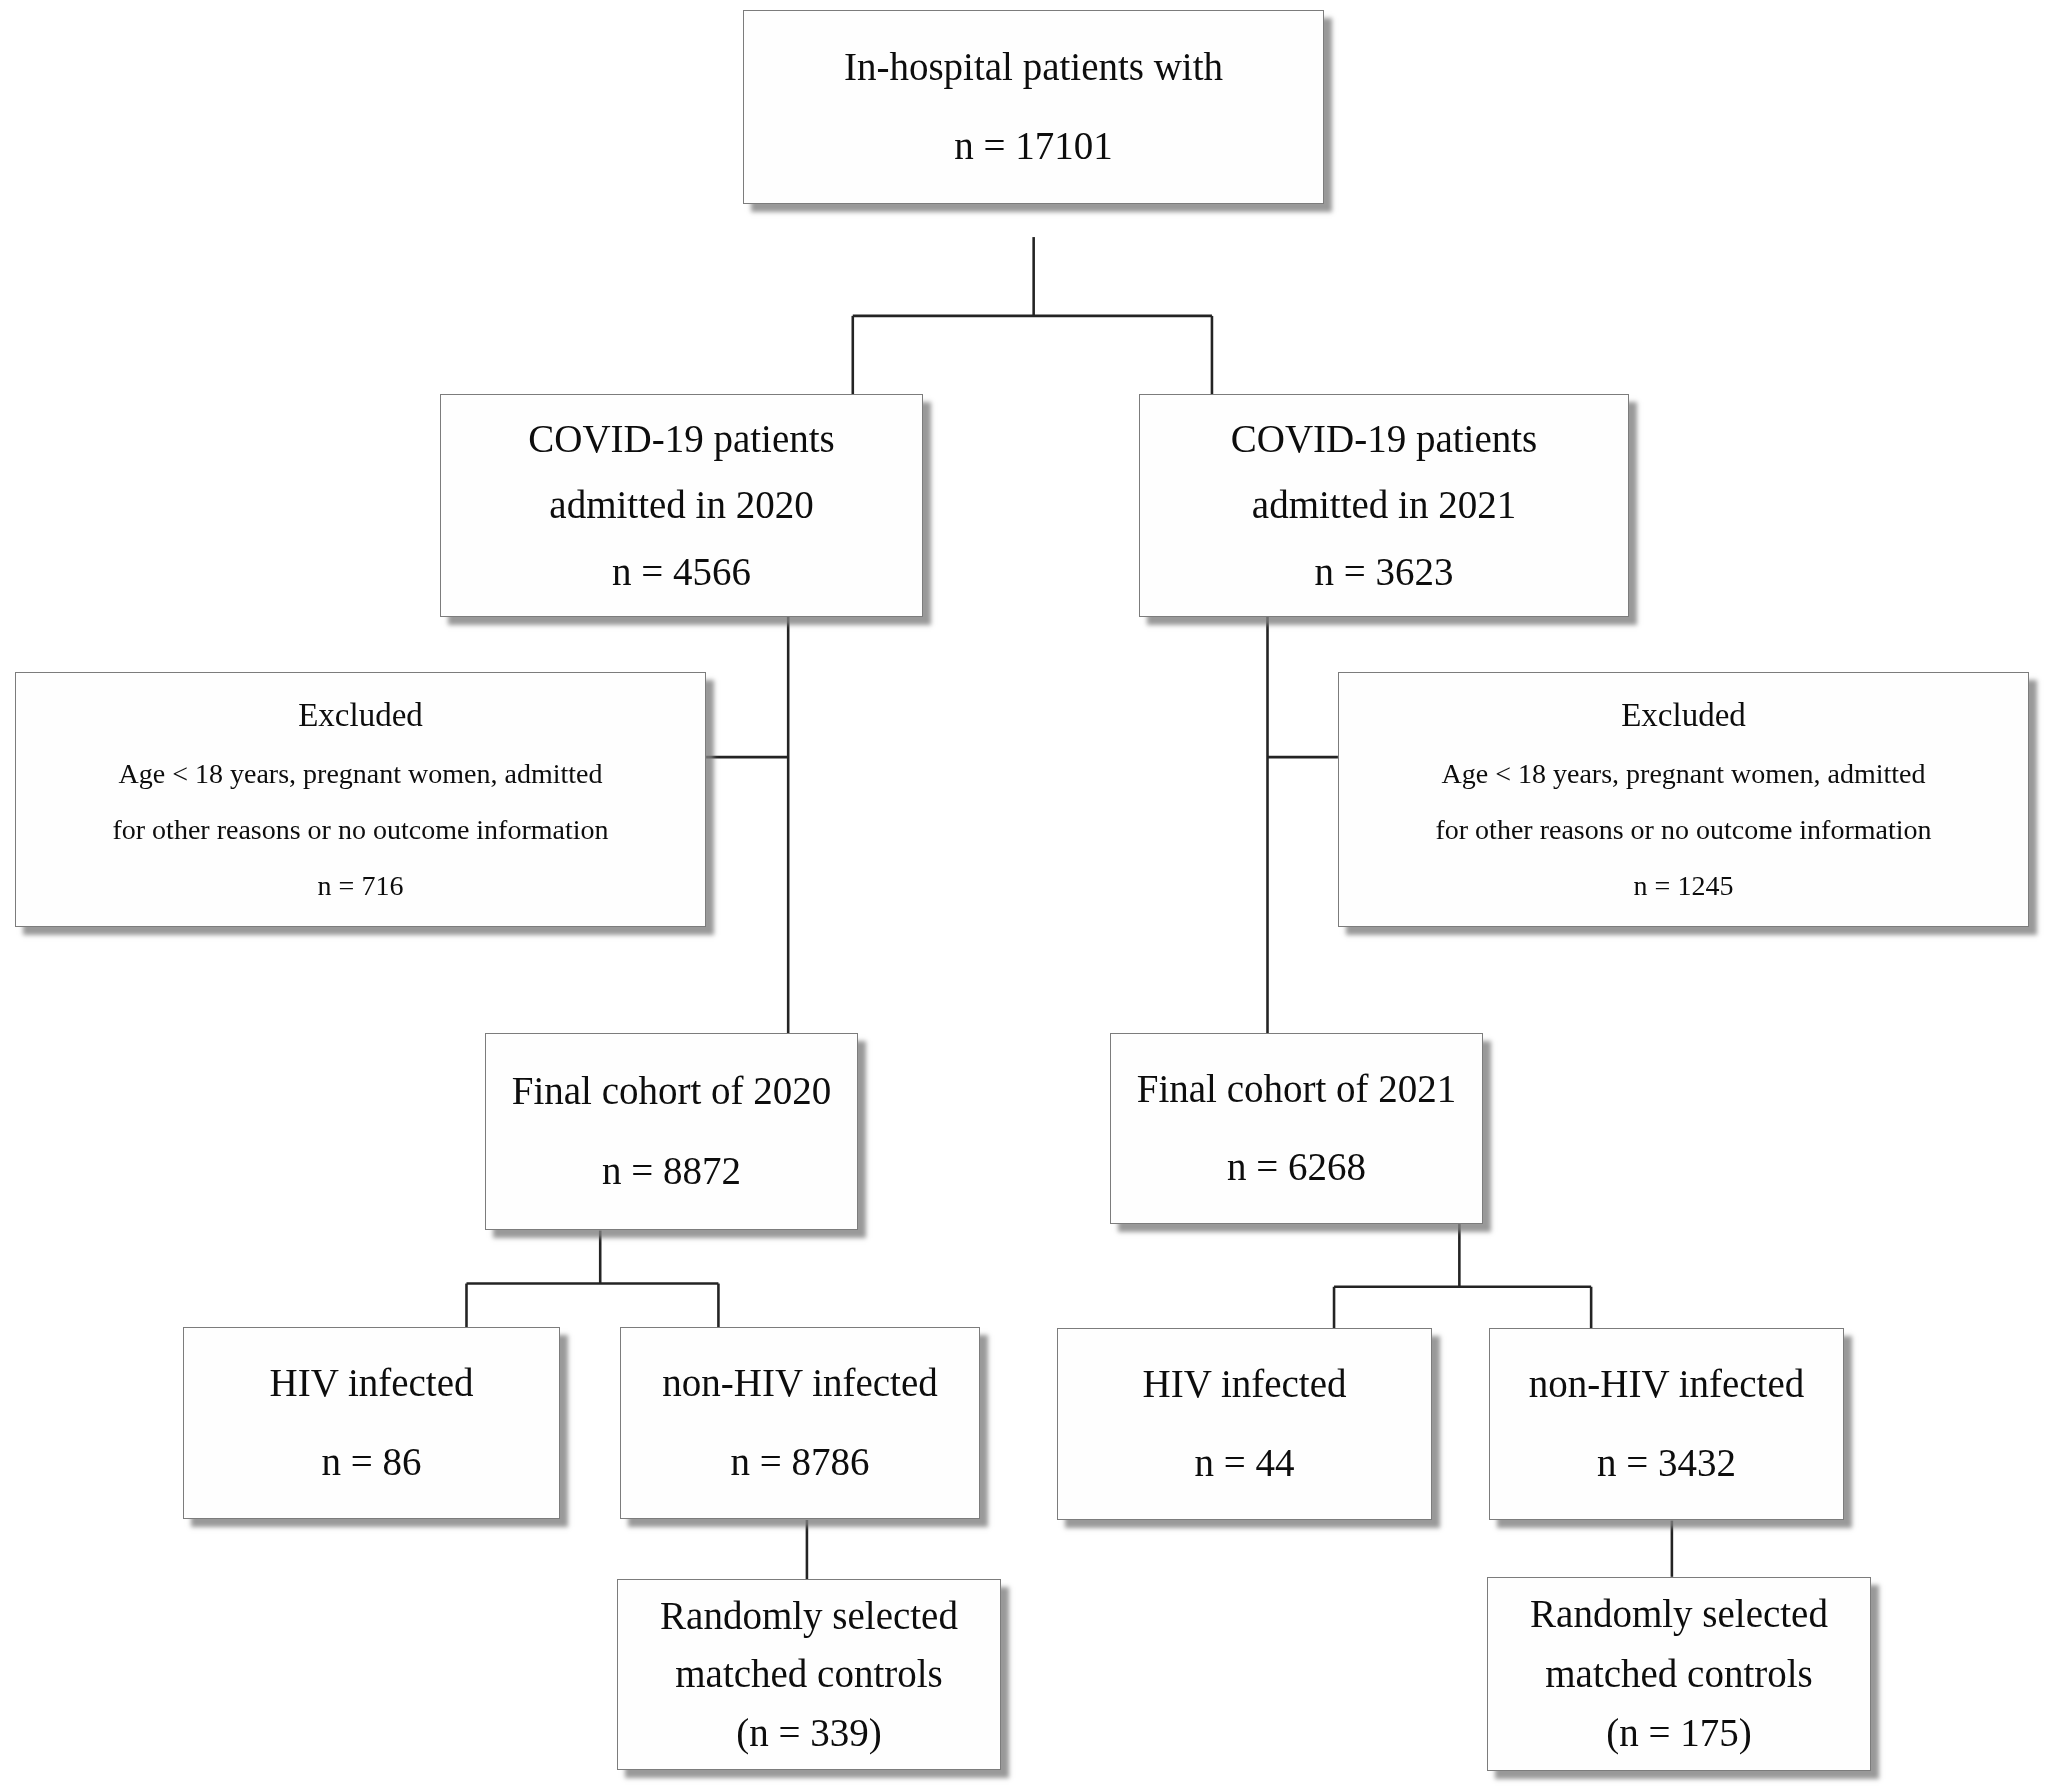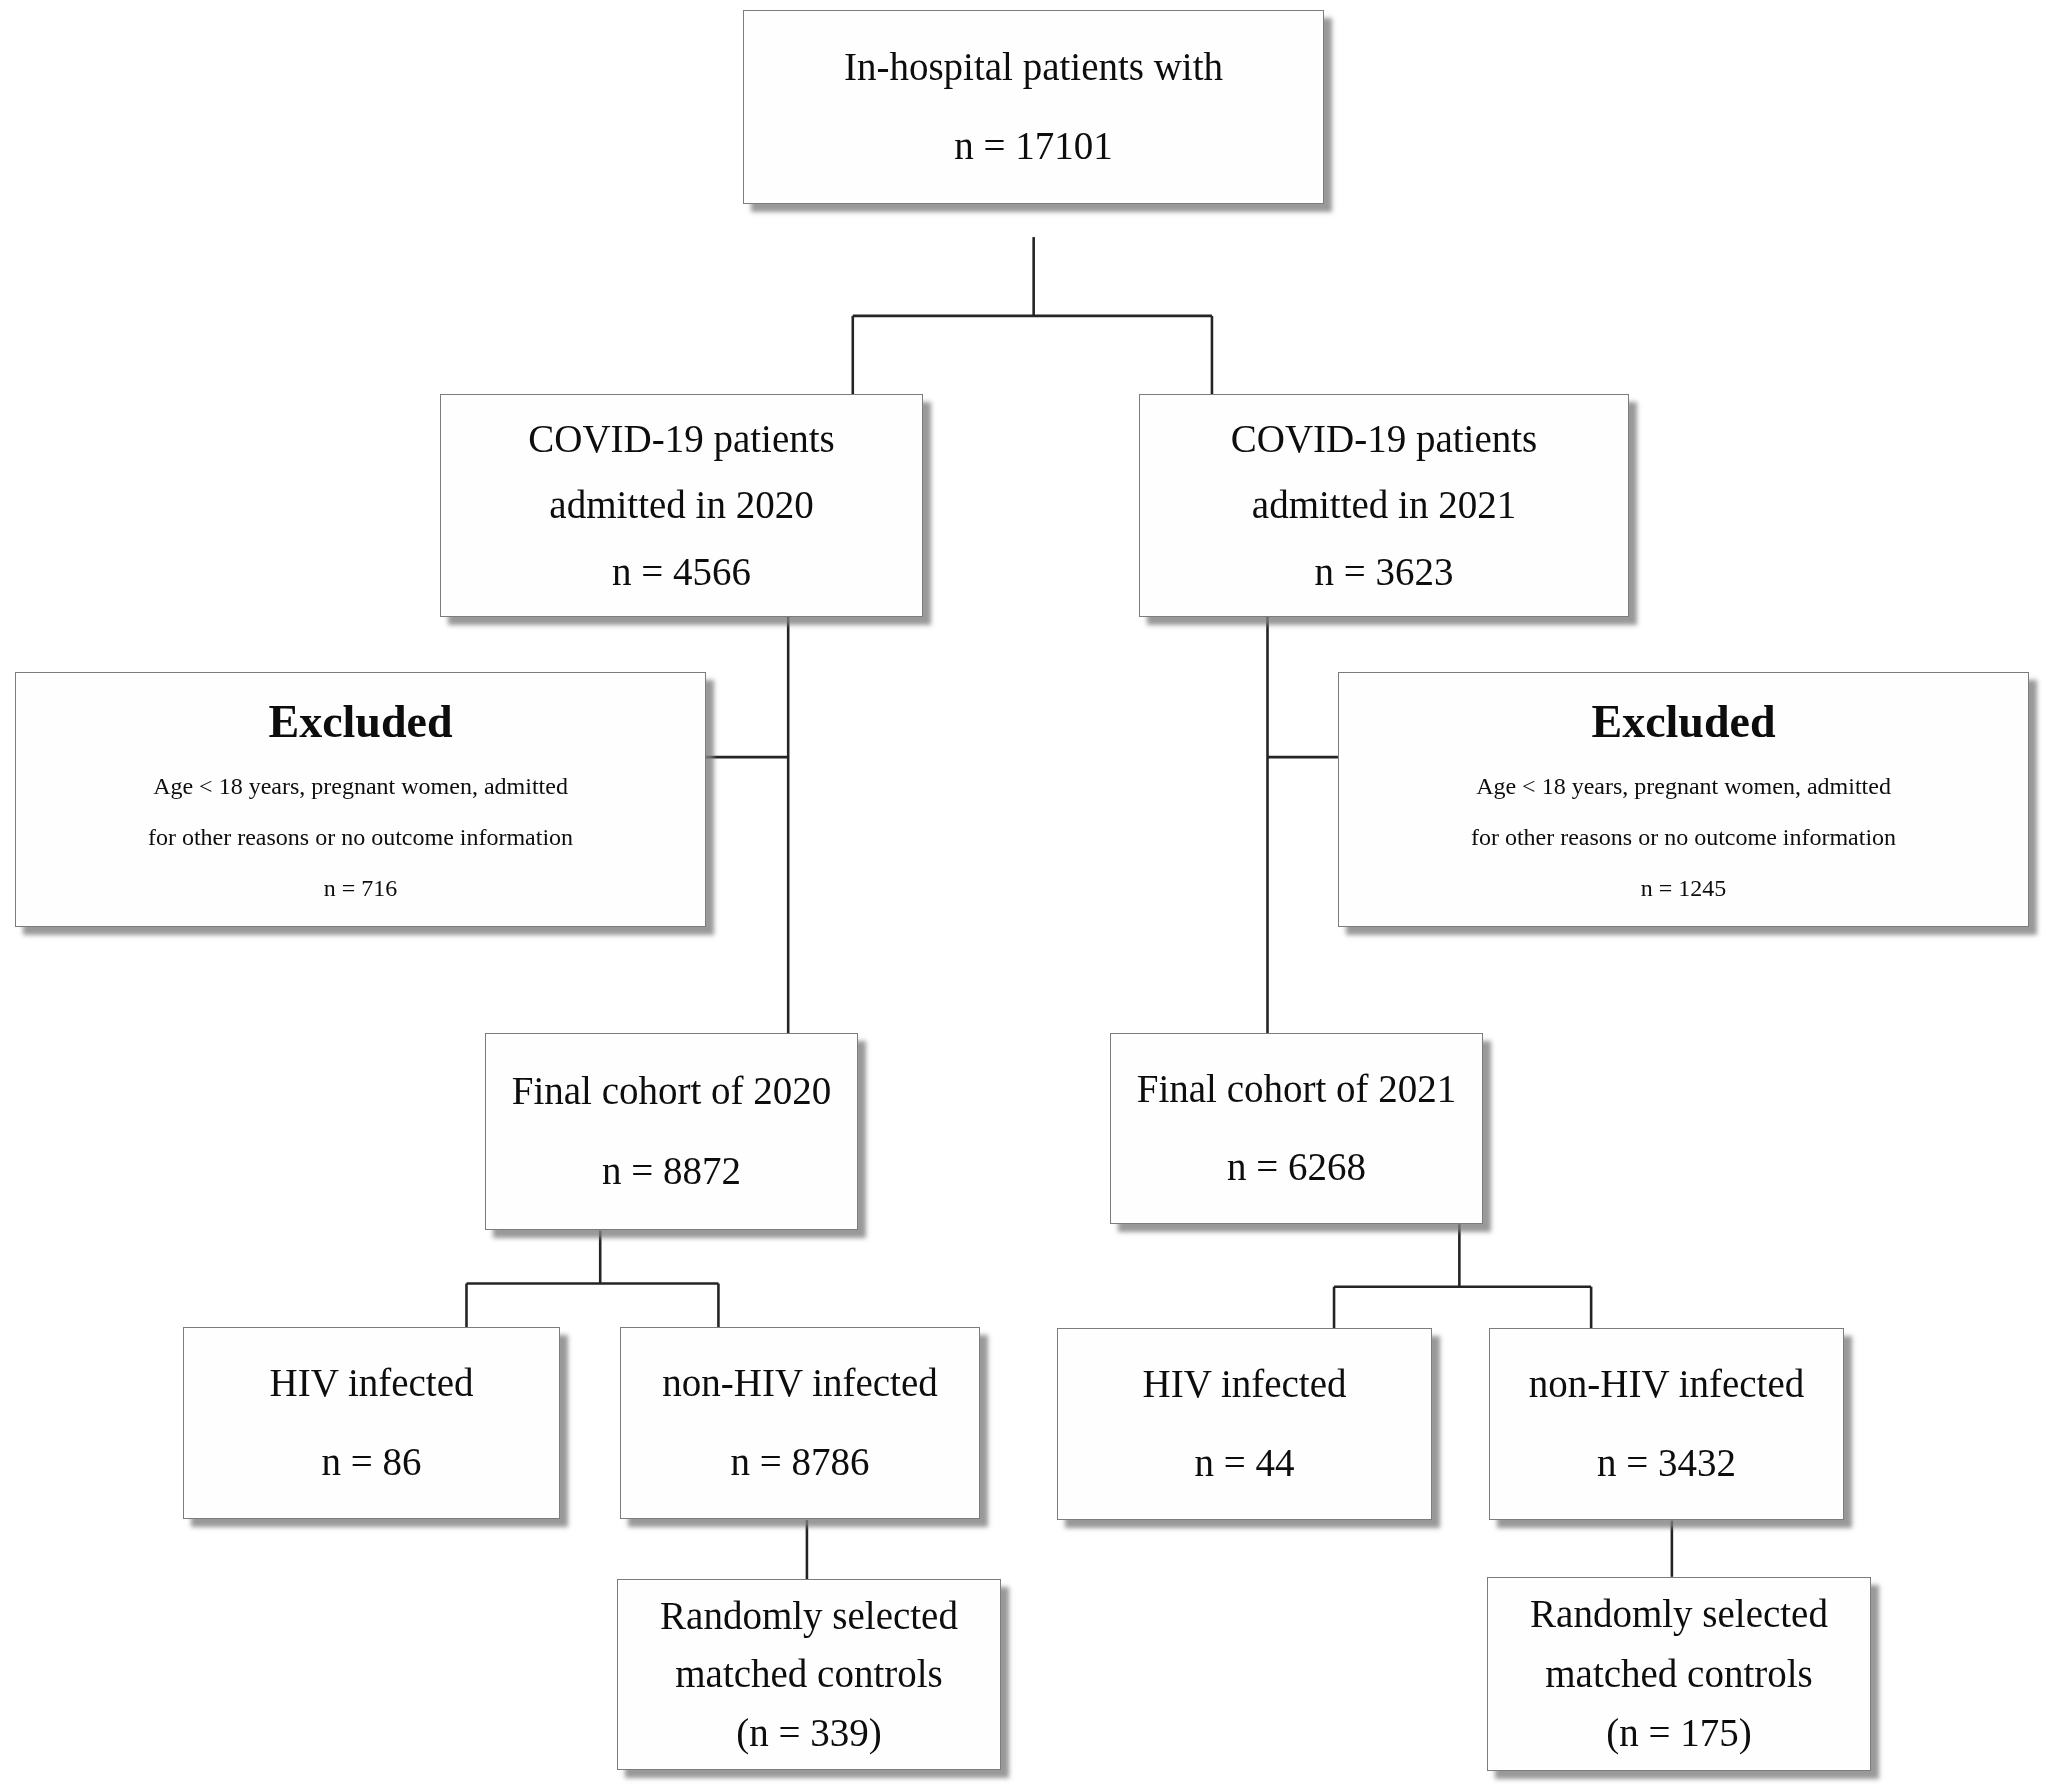--- a/index.html
+++ b/index.html
@@ -34,22 +34,22 @@
     justify-content: space-evenly;
     align-items: center;
     text-align: center;
   }
   .txt {
     font-size: 39px;
     line-height: 1.15;
     white-space: nowrap;
   }
   .n { font-weight: normal; }
-  .excl .txt { font-size: 24px; }
-  .excl .title { font-size: 46px; font-weight: bold; }
+  .excl .txt { font-size: 28px; }
+  .excl .title { font-size: 33px; }
 
   #n-total      { left: 743px; top: 9.7px;   width: 581px;  height: 194px; }
   #n-adm2020    { left: 440px;  top: 394px;  width: 483px;  height: 223px; }
   #n-adm2021    { left: 1139px; top: 394px;  width: 490px;  height: 223px; }
   #n-excl2020   { left: 15px;   top: 672px; width: 691px; height: 255px; }
   #n-excl2021   { left: 1338px; top: 672px; width: 691px; height: 255px; }
   #n-final2020  { left: 485px;  top: 1033px; width: 373px;  height: 197px; }
   #n-final2021  { left: 1110px; top: 1033px; width: 373px;  height: 191px; }
   #n-hiv2020    { left: 183px;  top: 1327px; width: 377px;  height: 192px; }
   #n-nonhiv2020 { left: 620px;  top: 1327px; width: 360px;  height: 192px; }

